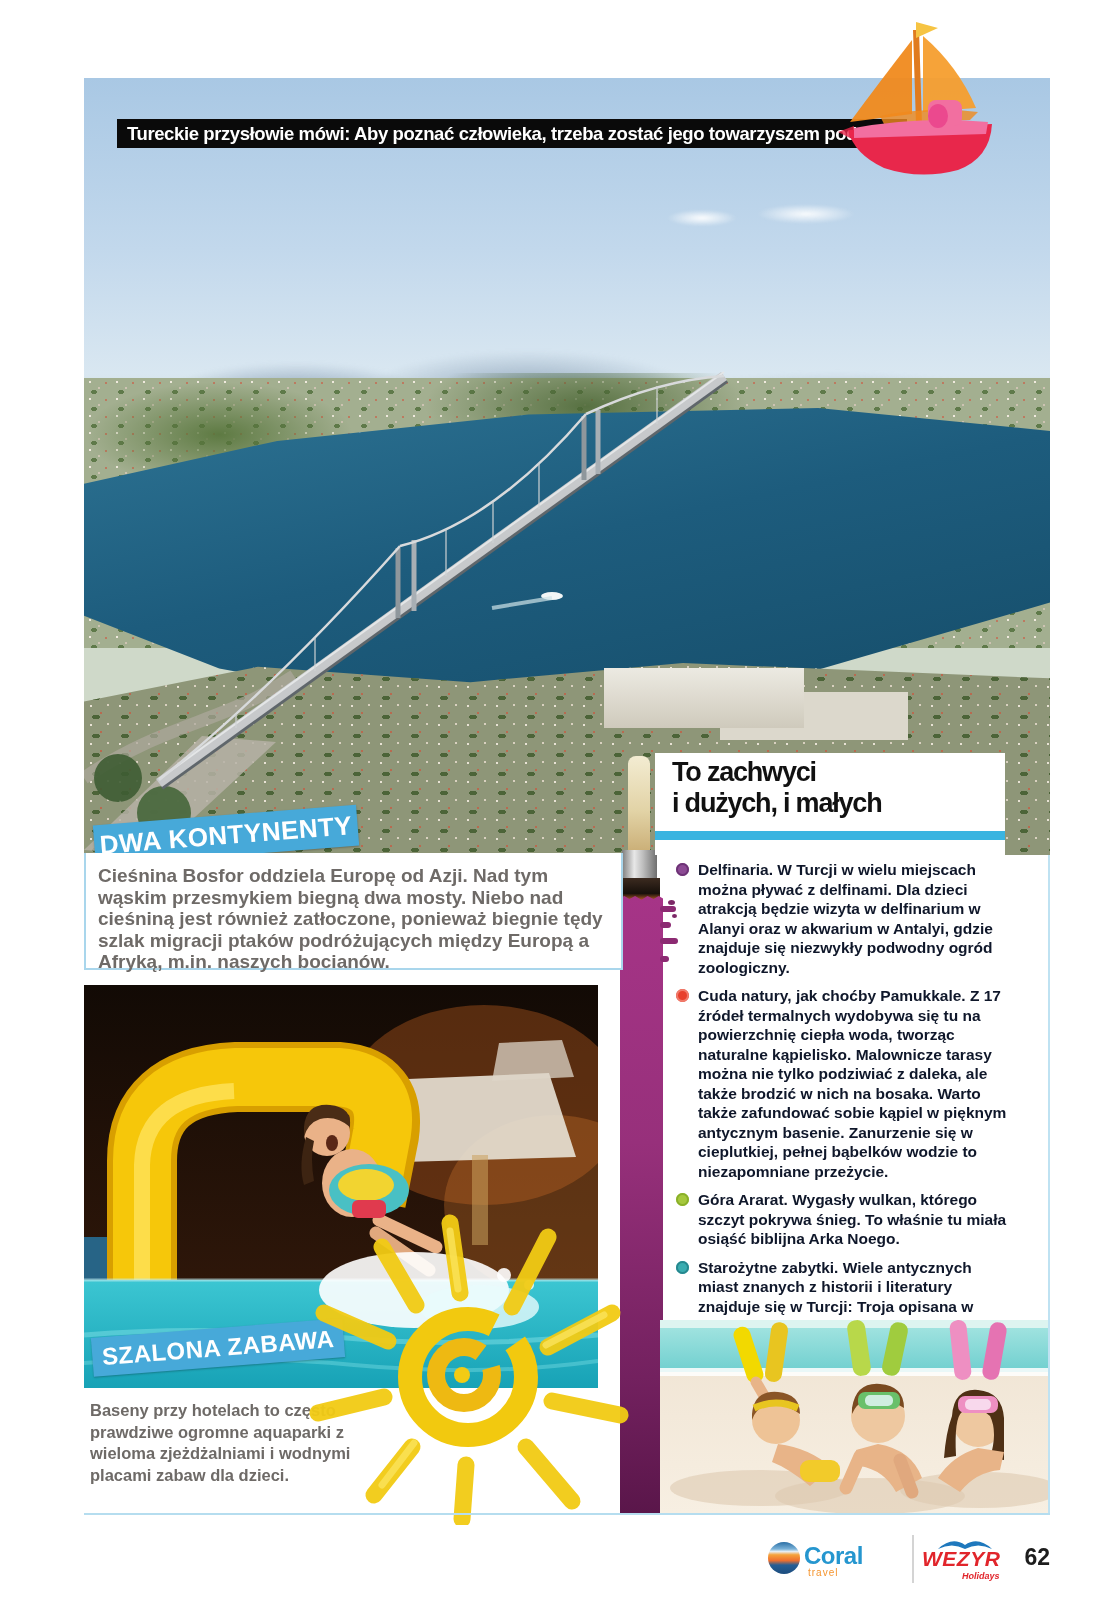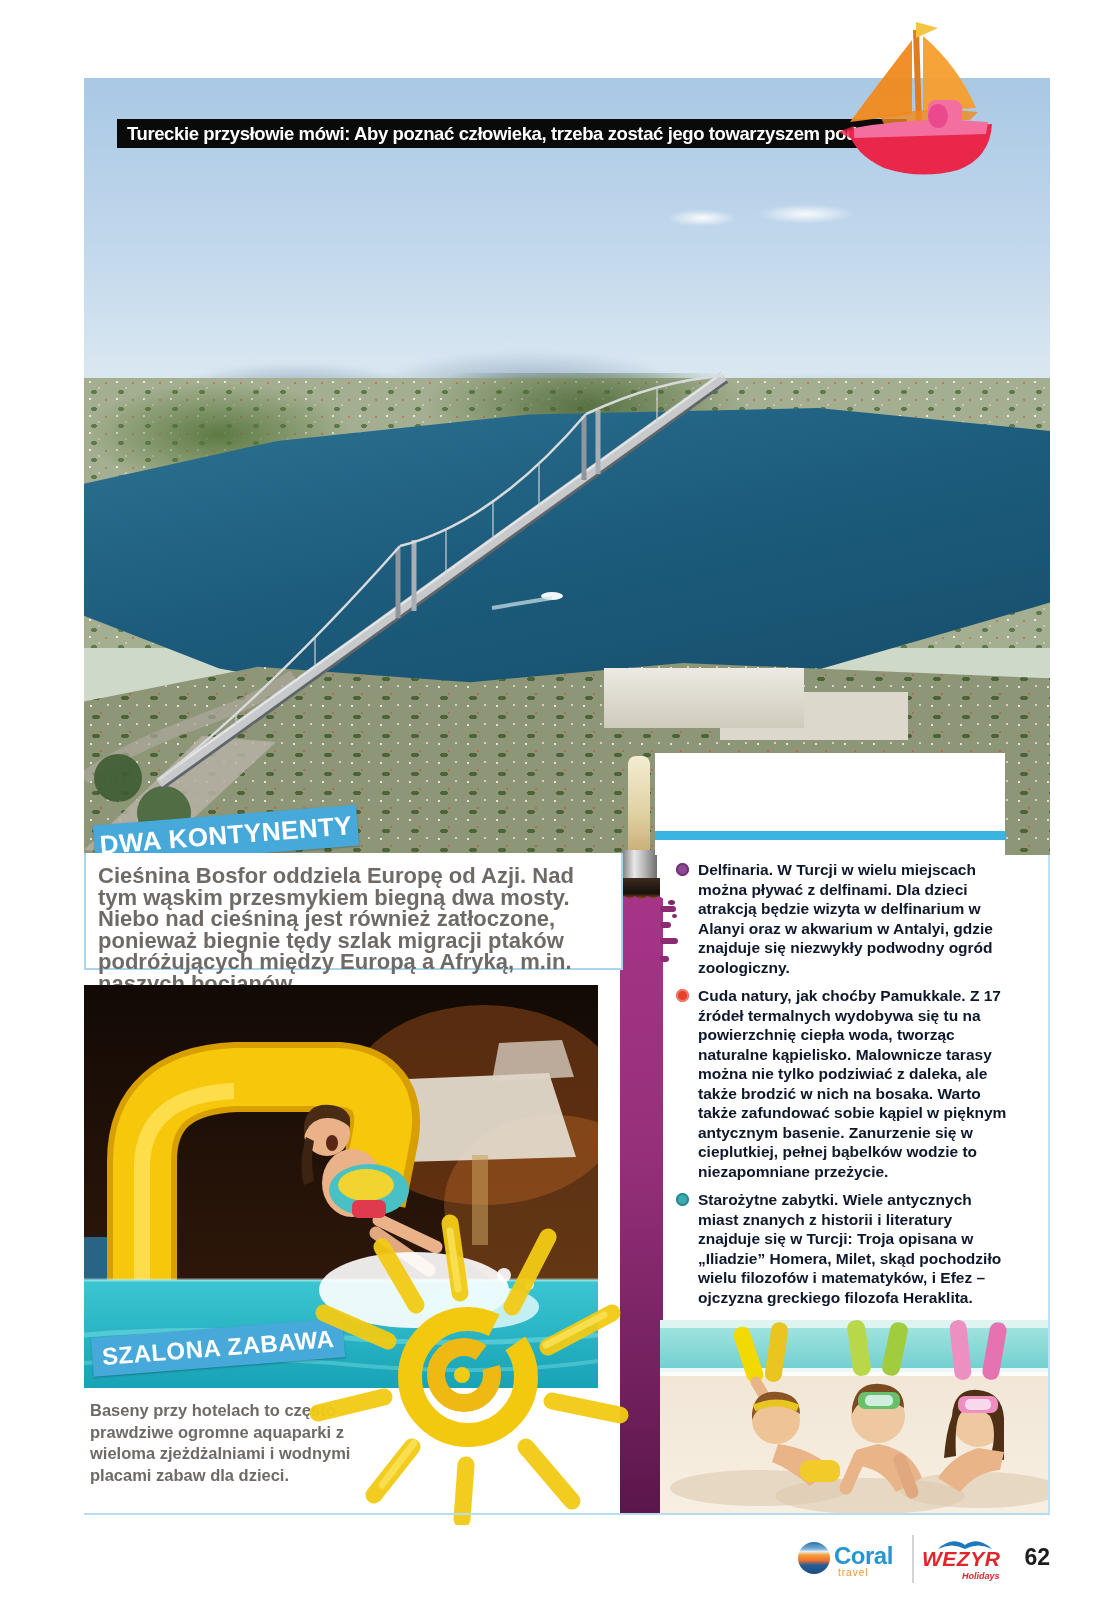--- a/index.html
+++ b/index.html
@@ -53,21 +53,21 @@
   .sailboat{left:820px;top:12px;width:192px;height:170px;}
 
   
   .banner{background:#47a9d9;color:#fff;font-weight:bold;text-align:center;
     transform:rotate(-4.5deg);box-shadow:0 1px 2px rgba(0,0,0,.25);}
   .banner-dwa{left:94px;top:815px;width:264px;height:41px;font-size:26px;line-height:41px;letter-spacing:.5px;}
   .banner-szalona{left:92px;top:1328px;width:252px;height:39px;font-size:24px;line-height:39px;letter-spacing:.5px;}
   .dwa-box{left:84px;top:853px;width:539px;height:117px;background:#fff;
     border:2px solid #a9d6ec;border-top:none;box-sizing:border-box;}
   .body-text{color:#6e6a67;font-weight:bold;}
-  .dwa-box .body-text{display:block;margin:12px 10px 0 12px;font-size:22px;line-height:21.5px;}
+  .dwa-box .body-text{display:block;margin:12px 10px 0 12px;font-size:19px;line-height:21.5px;}
   .girl-photo{left:84px;top:985px;width:514px;height:403px;overflow:hidden;background:#1a0d06;}
   .szalona-text{left:90px;top:1400px;width:296px;font-size:16.5px;line-height:21.5px;}
 
   
   .sun{left:300px;top:1185px;width:330px;height:340px;pointer-events:none;}
 
   
   .brush-handle{left:628px;top:756px;width:22px;height:100px;border-radius:8px 8px 0 0;
     background:linear-gradient(180deg,#f3ecd2 0%,#e2d3a6 55%,#c8ab72 100%);}
   .brush-ferrule{left:622px;top:850px;width:35px;height:30px;
@@ -98,21 +98,21 @@
   .dot-2{background:#e8402d;box-shadow:inset 0 0 0 2px #f07a6a;}
   .dot-3{background:#a6c83d;box-shadow:inset 0 0 0 2px #8ab02a;}
   .dot-4{background:#3aacb0;box-shadow:inset 0 0 0 2px #27888f;}
   .right-rule{left:1048px;top:855px;width:2px;height:658px;background:#bfe2f2;}
 
   
   .kids-photo{left:660px;top:1320px;width:388px;height:193px;overflow:hidden;background:#f3e9da;}
 
   
   .footer-line{left:84px;top:1513px;width:966px;height:2px;background:#b5ddef;}
-  .coral{left:798px;top:1538px;width:96px;height:44px;}
+  .coral{left:768px;top:1538px;width:96px;height:44px;}
   .coral-globe{left:0;top:4px;width:32px;height:32px;border-radius:50%;
     background:linear-gradient(180deg,#2a6fa5 0%,#7ab2d8 22%,#e8eef2 30%,#f5a33c 40%,#ef6f2e 58%,#275e95 72%,#1c4d7e 100%);}
   .coral-name{left:36px;top:4px;font-size:24px;font-weight:bold;color:#2596cf;letter-spacing:-0.5px;}
   .coral-sub{left:40px;top:29px;font-size:10px;font-weight:normal;color:#f5952f;letter-spacing:1px;}
   .footer-divider{left:912px;top:1535px;width:2px;height:48px;background:#d4d4d4;}
   .wezyr{left:922px;top:1536px;width:86px;height:48px;}
   .wezyr-swoosh{left:14px;top:0;width:58px;height:14px;}
   .wezyr-name{left:0px;top:11px;font-size:21px;font-weight:bold;font-style:italic;color:#e1252b;letter-spacing:.5px;}
   .wezyr-sub{left:40px;top:35px;font-size:9px;font-weight:bold;font-style:italic;color:#e1252b;text-align:right;}
   .page-number{left:1004px;top:1544px;width:46px;text-align:right;font-size:23px;font-weight:bold;color:#1d1d1d;}
@@ -258,30 +258,38 @@
       <line x1="158" y1="104" x2="150" y2="46"></line>
       <line x1="246" y1="160" x2="304" y2="130"></line>
       <line x1="114" y1="258" x2="82" y2="300"></line>
     </g>
     <circle cx="168" cy="192" r="58" fill="none" stroke="#f2c90f" stroke-width="24" stroke-dasharray="300 28"></circle>
     <circle cx="164" cy="190" r="28" fill="none" stroke="#eeb912" stroke-width="18" stroke-dasharray="150 18"></circle>
     <circle cx="162" cy="190" r="8" fill="#f2cb14"></circle>
   </svg>
 
   <div class="abs right-box"></div>
+  <div class="abs right-heading">
+    <div>To zachwyci</div>
+    <div>i dużych, i małych</div>
+  </div>
   <div class="abs right-bar"></div>
 
   <ul class="abs bullet-list">
     <li>
       <span class="dot dot-1"></span>
       <span>Delfinaria. W Turcji w wielu miejscach można pływać z delfinami. Dla dzieci atrakcją będzie wizyta w delfinarium w Alanyi oraz w akwarium w Antalyi, gdzie znajduje się niezwykły podwodny ogród zoologiczny.</span>
     </li>
     <li>
       <span class="dot dot-2"></span>
       <span>Cuda natury, jak choćby Pamukkale. Z 17 źródeł termalnych wydobywa się tu na powierzchnię ciepła woda, tworząc naturalne kąpielisko. Malownicze tarasy można nie tylko podziwiać z daleka, ale także brodzić w nich na bosaka. Warto także zafundować sobie kąpiel w pięknym antycznym basenie. Zanurzenie się w cieplutkiej, pełnej bąbelków wodzie to niezapomniane przeżycie.</span>
+    </li>
+    <li>
+      <span class="dot dot-3"></span>
+      <span>Góra Ararat. Wygasły wulkan, którego szczyt pokrywa śnieg. To właśnie tu miała osiąść biblijna Arka Noego.</span>
     </li>
     <li>
       <span class="dot dot-4"></span>
       <span>Starożytne zabytki. Wiele antycznych miast znanych z historii i literatury znajduje się w Turcji: Troja opisana w „Iliadzie” Homera, Milet, skąd pochodziło wielu filozofów i matematyków, i Efez – ojczyzna greckiego filozofa Heraklita.</span>
     </li>
   </ul>
 
   <div class="abs right-rule"></div>
 
   <div class="abs kids-photo">

